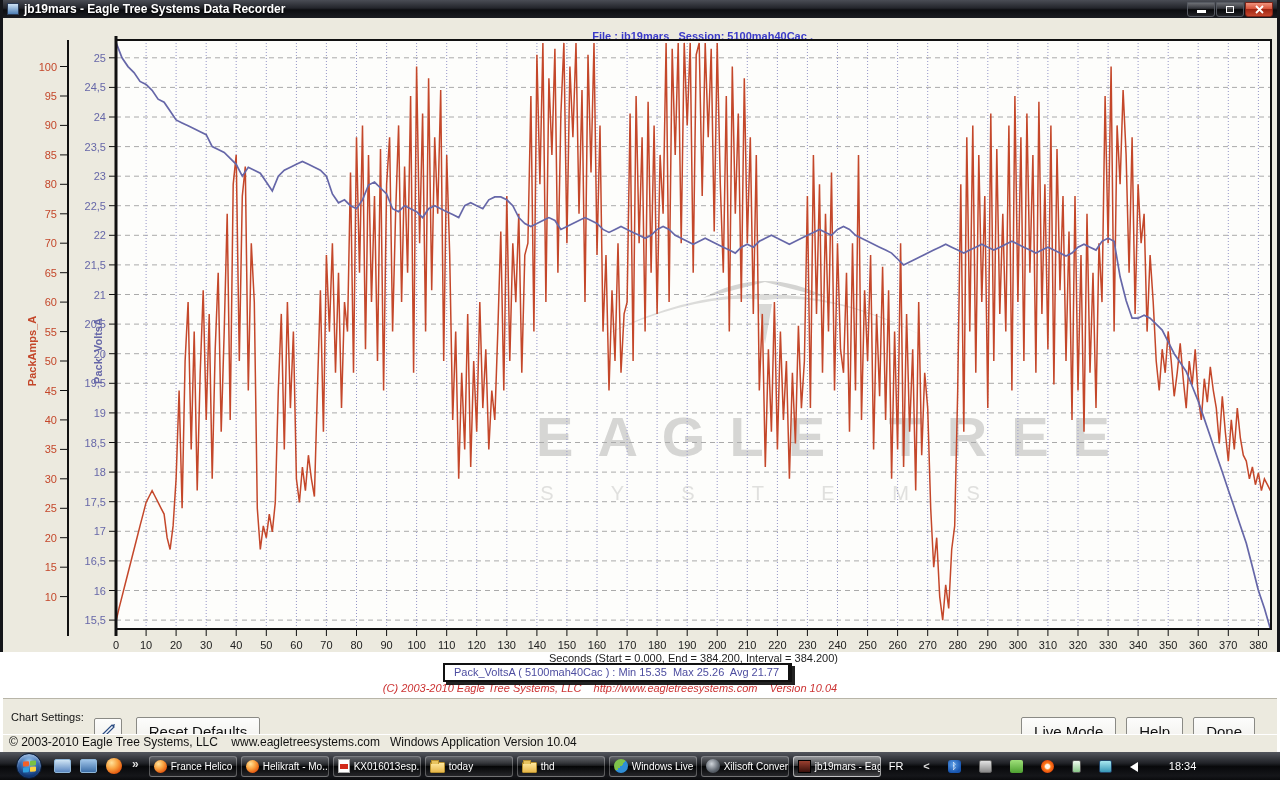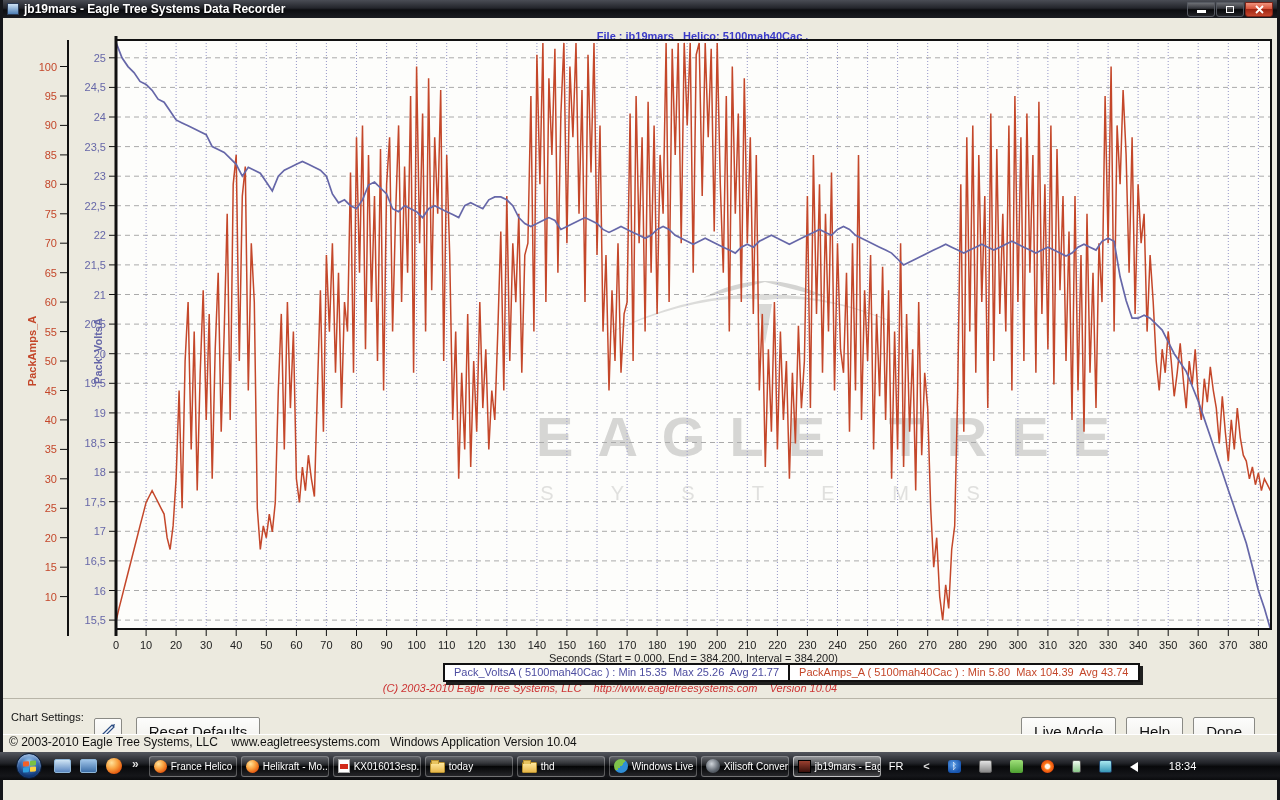--- a/index.html
+++ b/index.html
@@ -1,17 +1,17 @@
 <!DOCTYPE html>
 <html><head>
 <meta charset="utf-8">
 <style>
   * { box-sizing: border-box; margin: 0; padding: 0; }
   html,body { width:1280px; height:800px; overflow:hidden; font-family:"Liberation Sans", sans-serif; }
-  .window { width:1280px; height:800px; display:flex; flex-direction:column; background:#eceadf; border-left:3px solid #14161a; border-right:3px solid #14161a; }
+  .window { width:1280px; height:652px; display:flex; flex-direction:column; background:#eceadf; border-left:3px solid #14161a; border-right:3px solid #14161a; }
 
   
   .titlebar { height:18px; flex:0 0 18px; background:linear-gradient(#4a4d55, #23252b 45%, #0c0d10 55%, #1a1c21); display:flex; align-items:center; padding:0 4px; color:#fff; }
   .app-ico { width:12px; height:12px; background:linear-gradient(#cfe3f5,#4d7fb5); border:1px solid #2a3a55; margin-right:5px; }
   .title-text { font-size:12px; font-weight:bold; text-shadow:0 1px 2px #000; flex:1; white-space:nowrap; }
   .winbtns { display:flex; gap:1px; }
   .wbtn { width:28px; height:15px; display:flex; align-items:center; justify-content:center; border:1px solid #565a62; border-radius:0 0 3px 3px; background:linear-gradient(rgba(255,255,255,.25), rgba(255,255,255,.06) 45%, rgba(0,0,0,.3) 50%, rgba(255,255,255,.05)); }
   .wbtn.close { background:linear-gradient(#f0927c, #d6533a 45%, #a12613 50%, #c6492f); border-color:#7e2418; }
   .mini-bar { width:9px; height:3px; background:#fff; margin-top:5px; }
   .rest-box { width:8px; height:7px; border:1px solid #fff; background:rgba(255,255,255,.15); }
@@ -101,21 +101,21 @@
       <span class="wbtn close">
         <svg width="9" height="9" viewBox="0 0 9 9">
             <path d="M1 1 L8 8 M8 1 L1 8" stroke="#fff" stroke-width="1.8"></path>
           </svg>
       </span>
     </span>
   </div>
 
 
   <div class="chart-header">
-    <span>File : jb19mars</span><span>   </span><span>Helico: 5100mah40Cac .</span>
+    <span>File : jb19mars</span><span>   </span><span>Session: 5100mah40Cac .</span>
   </div>
 
   <svg id="chart-svg" width="1280" height="630" viewBox="0 0 1280 630">
       <rect x="113" y="6" width="1155" height="589" fill="#fdfdfb"></rect>
       <g>
         <path d="M600 302 Q760 218 920 302 Q830 258 762 266 Q694 258 600 302 Z" fill="#dcdcda"></path>
         <path d="M700 264 Q762 230 824 264 L762 248 Z" fill="#d4d4d2"></path>
         <path d="M755 270 h14 l-7 40 Z" fill="#d8d8d6"></path>
         <text x="832" y="422" font-size="56" font-weight="bold" letter-spacing="24" text-anchor="middle" fill="#d6d6d4" font-family="Liberation Sans,sans-serif">EAGLE TREE</text>
         <text x="770" y="466" font-size="20" letter-spacing="26" text-anchor="middle" fill="#e0e0de" font-family="Liberation Sans,sans-serif">S Y S T E M S</text>
@@ -340,21 +340,20 @@
       <line x1="1255.4" y1="595" x2="1255.4" y2="602" stroke="#111" stroke-width="1"></line>
       <text x="1255.4" y="615" font-size="11" text-anchor="middle" fill="#222" font-family="Liberation Sans,sans-serif">380</text>
       <text x="690.5" y="628" font-size="11" text-anchor="middle" fill="#222" font-family="Liberation Sans,sans-serif">Seconds (Start = 0.000,  End = 384.200,  Interval =  384.200)</text>
       <text x="33" y="317" font-size="11" font-weight="bold" fill="#c4472a" text-anchor="middle" transform="rotate(-90 33 317)" font-family="Liberation Sans,sans-serif">PackAmps_A</text>
       <text x="99" y="317" font-size="11" font-weight="bold" fill="#6667a8" text-anchor="middle" transform="rotate(-90 99 317)" font-family="Liberation Sans,sans-serif">Pack_VoltsA</text>
     </svg>
 
   <div class="legend-row">
     <div class="legend-box">
       <span class="legend-cell volts">Pack_VoltsA ( 5100mah40Cac ) : Min 15.35  Max 25.26  Avg 21.77</span>
-      <span class="legend-cell amps">PackAmps_A ( 5100mah40Cac ) : Min 5.80  Max 104.39  Avg 43.74</span>
     </div>
   </div>
 
   <div class="chart-copyright">(C) 2003-2010 Eagle Tree Systems, LLC    http://www.eagletreesystems.com    Version 10.04</div>
 
   <div class="settings-row">
     <span class="settings-label">Chart Settings:</span>
     <button class="btn icon-btn">
       <svg width="18" height="18" viewBox="0 0 18 18">
         <path d="M3 13 L13 3 L15 5 L5 15 Z" fill="#eef4fa" stroke="#2a4a80" stroke-width="1.2"></path>

